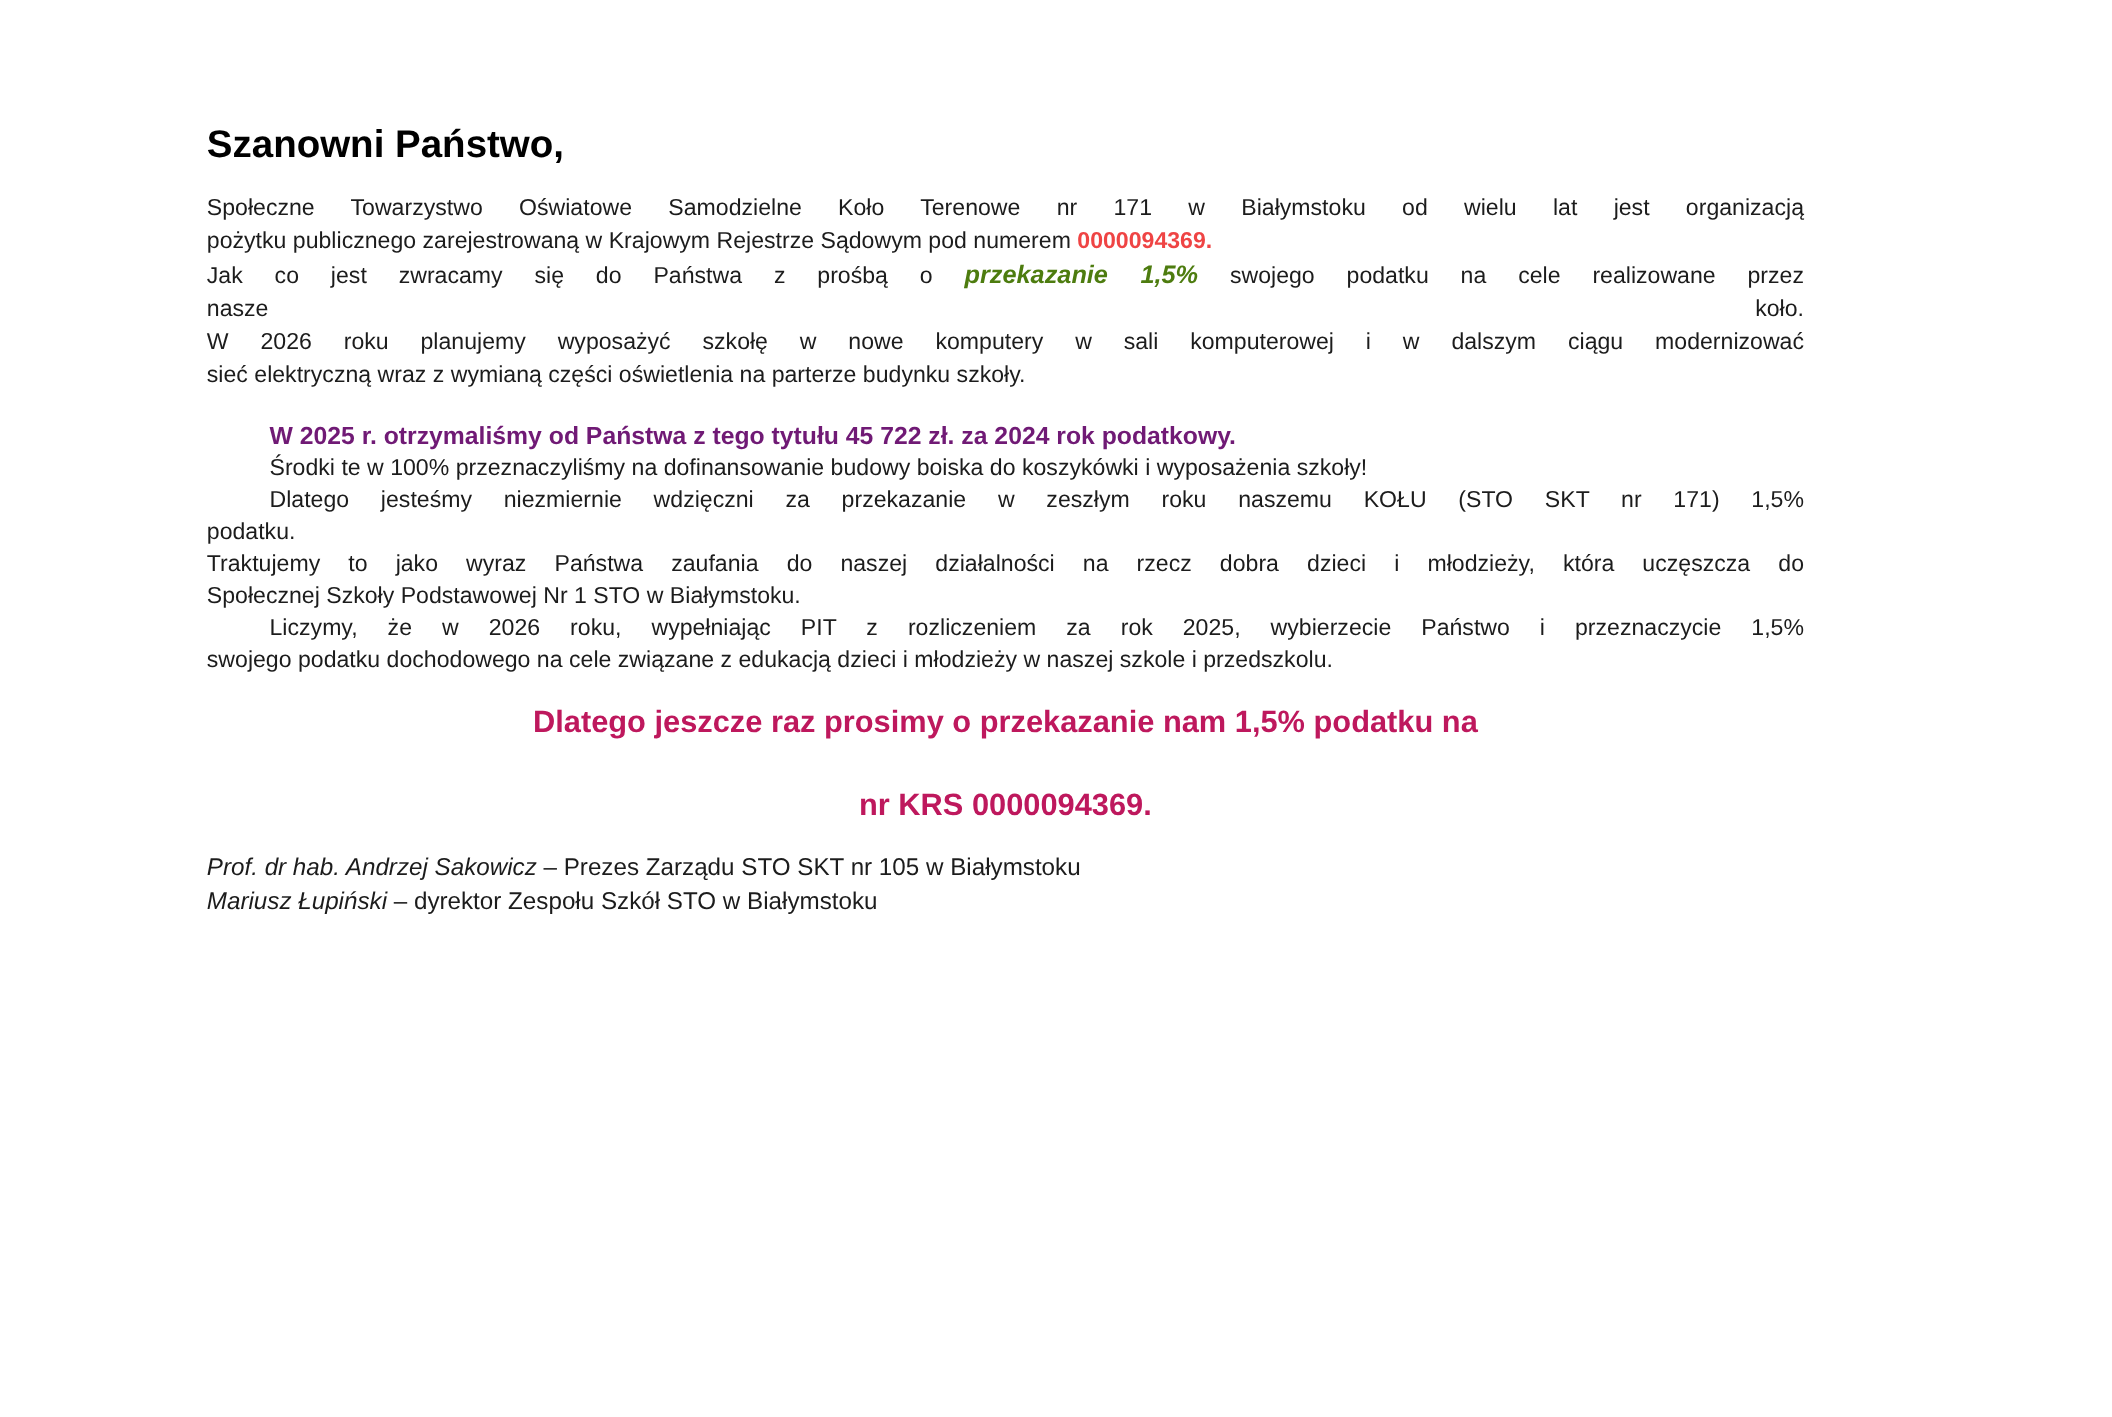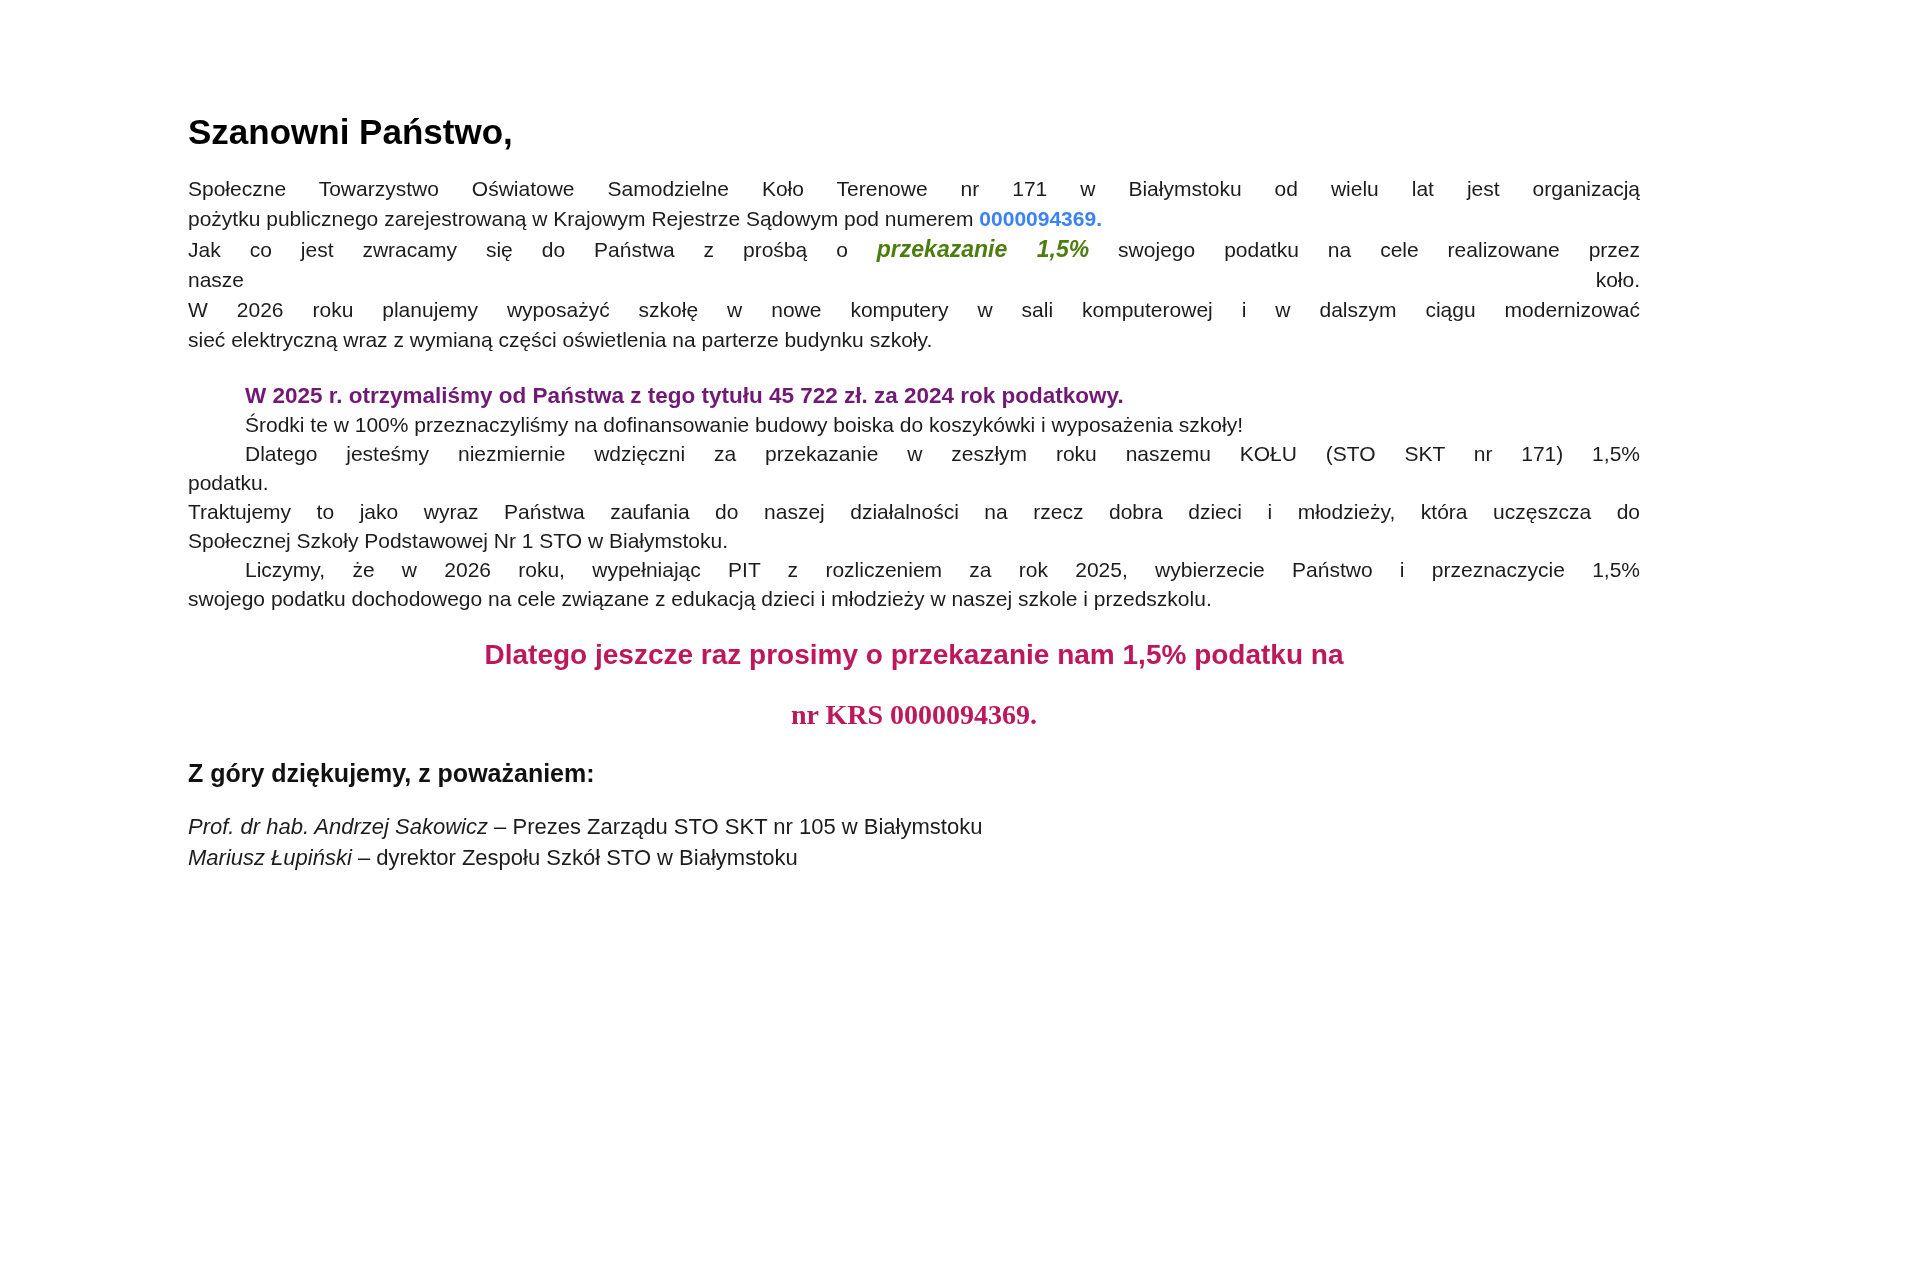--- a/index.html
+++ b/index.html
@@ -32,21 +32,21 @@
   .just {
     text-align: justify;
     text-align-last: justify;
   }
   .spread {
     display: flex;
     justify-content: space-between;
   }
   .indent { padding-left: 57px; }
   .green-bold {
-    color: #3b82f6;
+    color: #ef4444;
     font-weight: 700;
     text-align: center;
   }
   .green-bigger {
     color: #4d7c0f;
     font-weight: 700;
     font-size: 23px;
     font-style: italic;
   }
   .magenta-line {
@@ -55,21 +55,21 @@
     font-size: 22.5px;
   }
   .green-center {
     color: #be185d;
     font-weight: 700;
     font-size: 28px;
     text-align: center;
     line-height: 36px;
   }
   .g1 { margin-top: 24px; }
-  .g2 { margin-top: 24px; font-family: Liberation Serif, serif; }
+  .g2 { margin-top: 40px; }
   .closing {
     font-size: 25px;
     font-weight: 700;
     line-height: 32px;
     margin-top: 24px;
     color: #111111;
   }
   .signatures {
     margin-top: 22px;
     font-size: 22px;
@@ -119,21 +119,20 @@
     <div class="line">Społecznej Szkoły Podstawowej Nr 1 STO w Białymstoku.</div>
     <div class="line indent just">
       <span>Liczymy, że w 2026 roku, wypełniając PIT z rozliczeniem za rok 2025, wybierzecie Państwo i przeznaczycie 1,5%</span>
     </div>
     <div class="line">swojego podatku dochodowego na cele związane z edukacją dzieci i młodzieży w naszej szkole i przedszkolu.</div>
   </div>
 
   <div class="green-center g1">Dlatego jeszcze raz prosimy o przekazanie nam 1,5% podatku na</div>
   <div class="green-center g2">nr KRS 0000094369.</div>
 
-  <div class="closing">Z góry dziękujemy, z poważaniem:</div>
 
   <div class="signatures">
     <div class="line">
       <span class="sig-name">Prof. dr hab. Andrzej Sakowicz</span><span> – Prezes Zarządu STO SKT nr 105 w Białymstoku</span>
     </div>
     <div class="line">
       <span class="sig-name">Mariusz Łupiński</span><span> – dyrektor Zespołu Szkół STO w Białymstoku</span>
     </div>
   </div>
 

